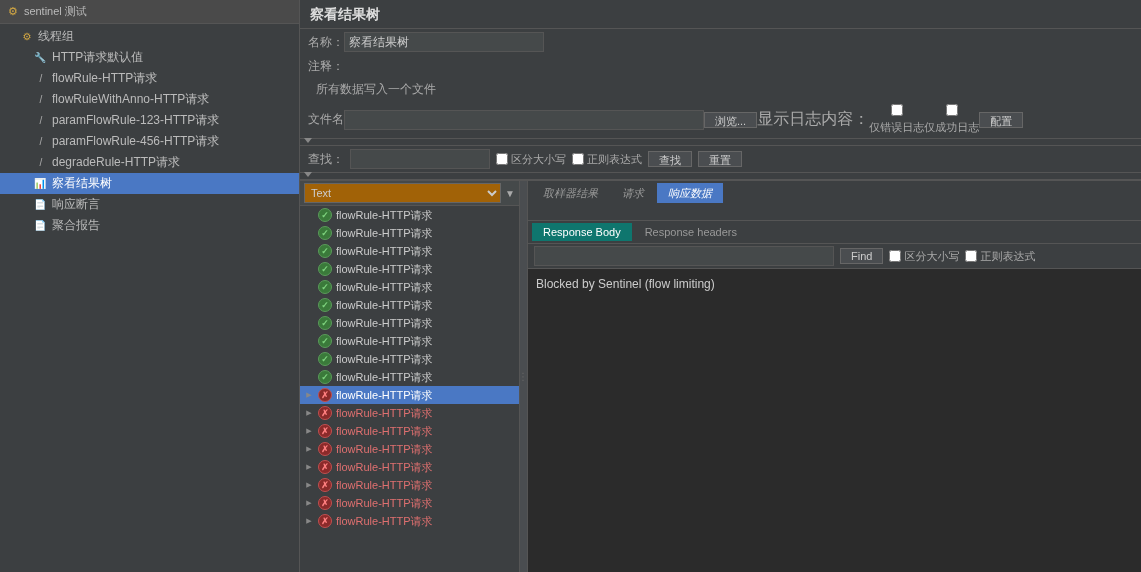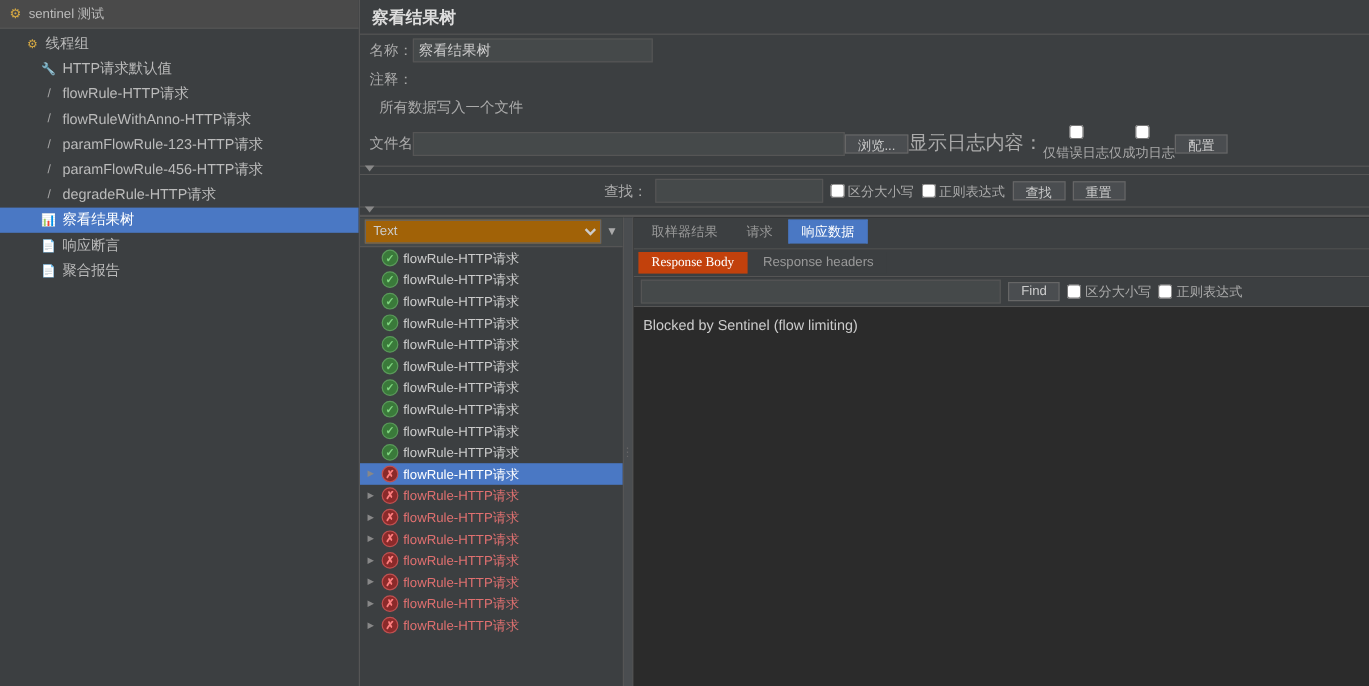--- a/index.html
+++ b/index.html
@@ -157,21 +157,20 @@
       cursor: pointer;
     }
 
     
     .search-row {
       display: flex;
       align-items: center;
       padding: 3px 8px;
       gap: 6px;
       background: #3c3f41;
-      justify-content: center;
     }
 
     .search-label { color: #aaa; font-size: 12px; white-space: nowrap; }
 
     .search-input {
       background: #45494a;
       border: 1px solid #555;
       color: #ccc;
       padding: 1px 4px;
       font-size: 12px;
@@ -289,24 +288,25 @@
       display: flex;
       flex-direction: column;
       background: #2b2b2b;
       overflow: hidden;
     }
 
     .detail-tabs {
       display: flex;
       background: #3c3f41;
       border-bottom: 1px solid #555;
-      padding: 4px 4px;
+      padding: 17px 4px;
       gap: 2px;
       align-items: center;
       padding-top: 2px;
+      font-style: italic;
     }
 
     .detail-tab {
       padding: 2px 10px;
       font-size: 11px;
       cursor: pointer;
       color: #999;
       border: 1px solid transparent;
       border-bottom: none;
       background: transparent;
@@ -328,23 +328,22 @@
 
     .sub-tab {
       padding: 2px 10px;
       font-size: 11px;
       cursor: pointer;
       color: #999;
       background: #3c3f41;
       border: 1px solid transparent;
     }
     .sub-tab.active {
-      background: #c2410c;
+      background: #0f766e;
       color: #fff;
-      font-family: Liberation Serif, serif;
     }
 
     .detail-search-row {
       display: flex;
       align-items: center;
       padding: 2px 6px;
       gap: 6px;
       background: #3c3f41;
       border-bottom: 1px solid #555;
     }

